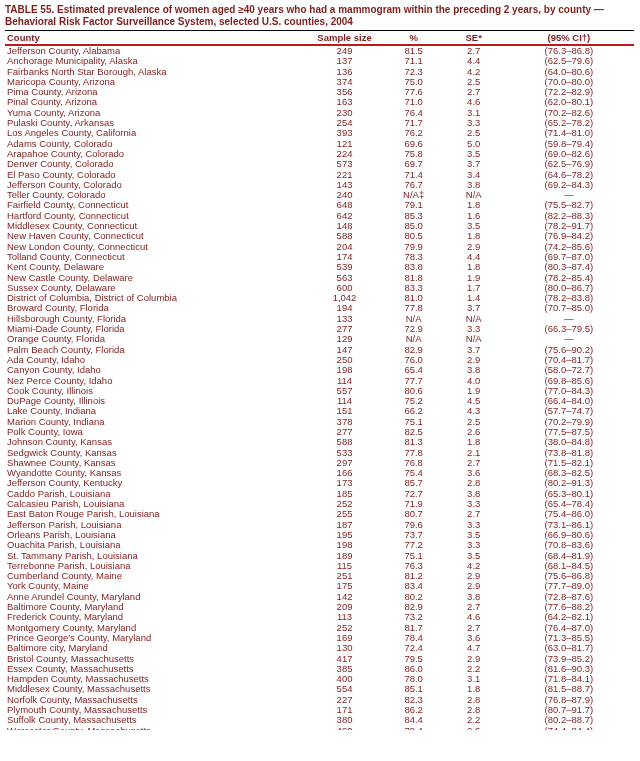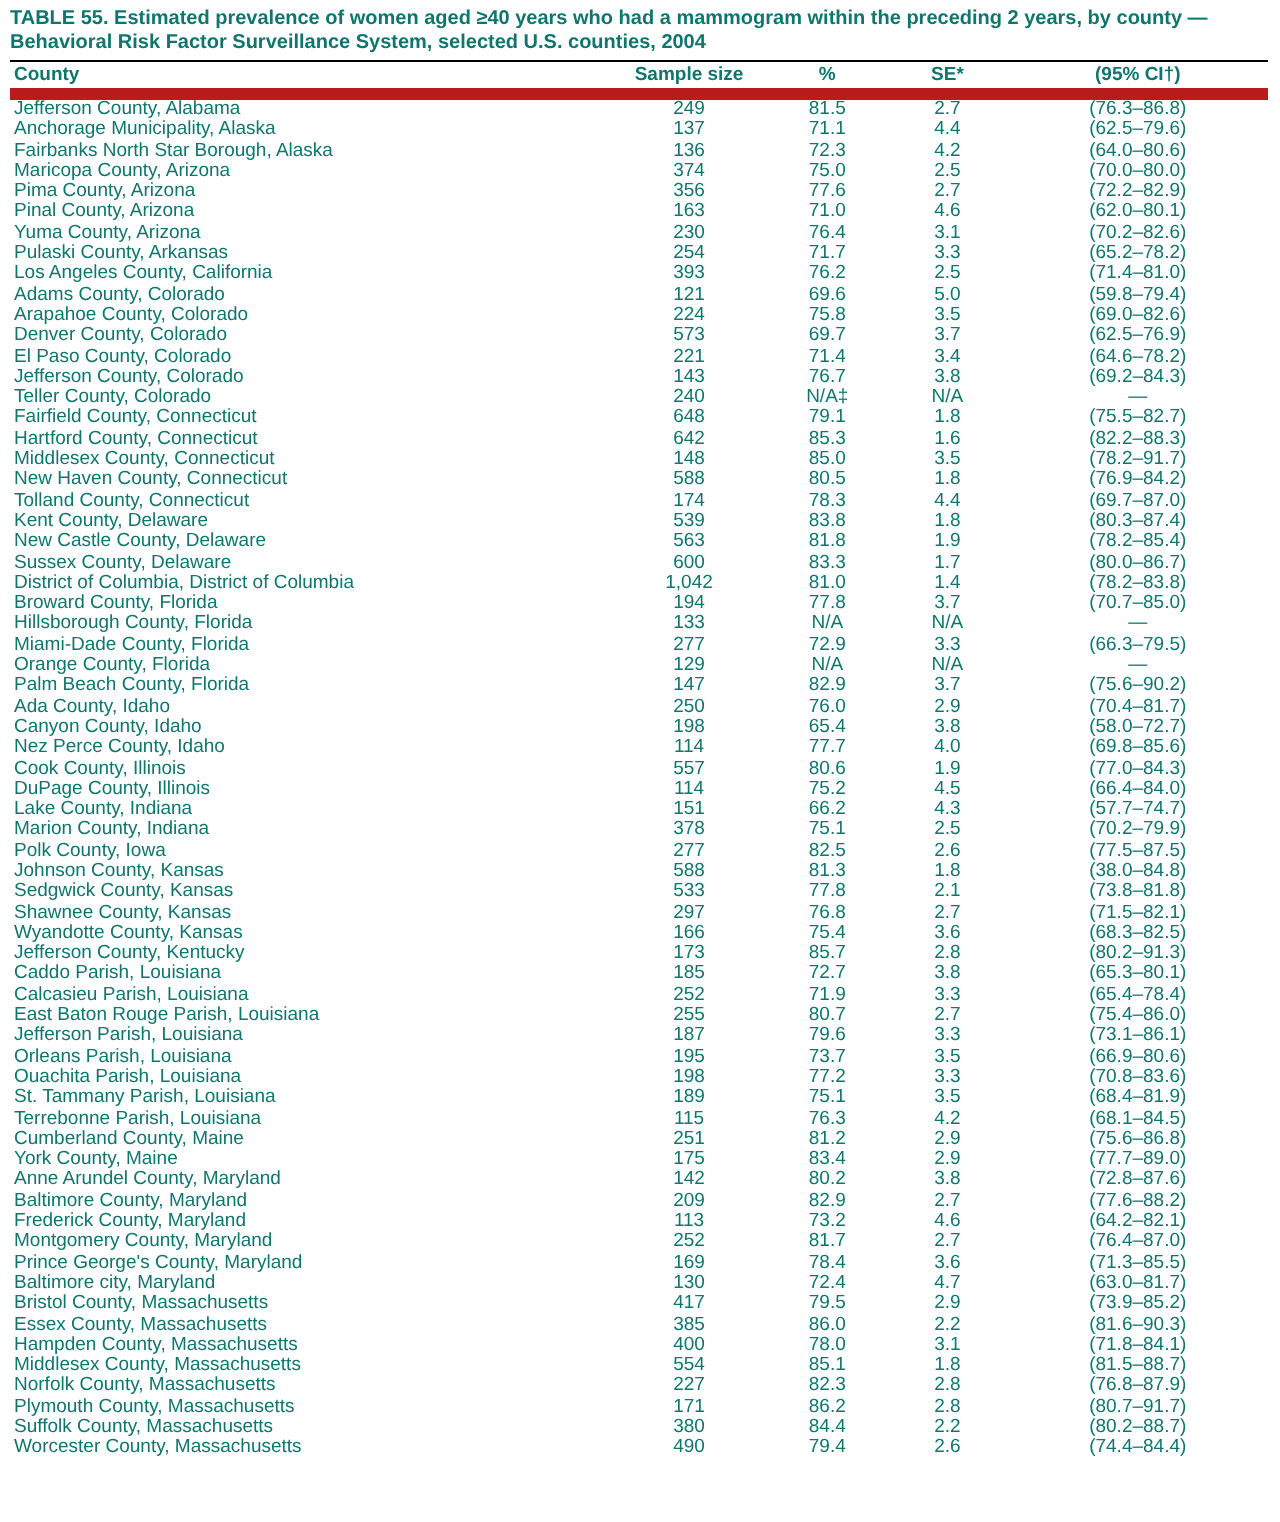--- a/index.html
+++ b/index.html
@@ -3,39 +3,39 @@
 <meta charset="utf-8">
 <style>
   * { box-sizing: border-box; }
   html, body { margin: 0; padding: 0; background: #ffffff; }
   .page {
     width: 640px;
     height: 730px;
     padding: 4px 6px 0 5px;
     overflow: hidden;
     font-family: "Liberation Sans", "DejaVu Sans", sans-serif;
-    color: #0f766e;
+    color: #7f1d1d;
     background: #fff;
   }
   .table-title {
     font-size: 10px;
     font-weight: bold;
     line-height: 11.5px;
     margin-bottom: 3px;
   }
   table.data {
     width: 100%;
     border-collapse: collapse;
     table-layout: fixed;
   }
   table.data thead th {
     font-size: 9.5px;
     font-weight: bold;
     border-top: 1px solid #000;
-    border-bottom: 6px solid #b91c1c;
+    border-bottom: 2px solid #b91c1c;
     padding: 1px 2px;
     line-height: 11px;
     white-space: nowrap;
   }
   table.data td {
     font-size: 9.5px;
     line-height: 10.3px;
     padding: 0 2px;
     white-space: nowrap;
     overflow: hidden;
@@ -202,20 +202,27 @@
           <td class="c4">(78.2–91.7)</td>
         </tr>
         <tr>
           <td class="c0">New Haven County, Connecticut</td>
           <td class="c1">588</td>
           <td class="c2">80.5</td>
           <td class="c3">1.8</td>
           <td class="c4">(76.9–84.2)</td>
         </tr>
         <tr>
+          <td class="c0">New London County, Connecticut</td>
+          <td class="c1">204</td>
+          <td class="c2">79.9</td>
+          <td class="c3">2.9</td>
+          <td class="c4">(74.2–85.6)</td>
+        </tr>
+        <tr>
           <td class="c0">Tolland County, Connecticut</td>
           <td class="c1">174</td>
           <td class="c2">78.3</td>
           <td class="c3">4.4</td>
           <td class="c4">(69.7–87.0)</td>
         </tr>
         <tr>
           <td class="c0">Kent County, Delaware</td>
           <td class="c1">539</td>
           <td class="c2">83.8</td>

